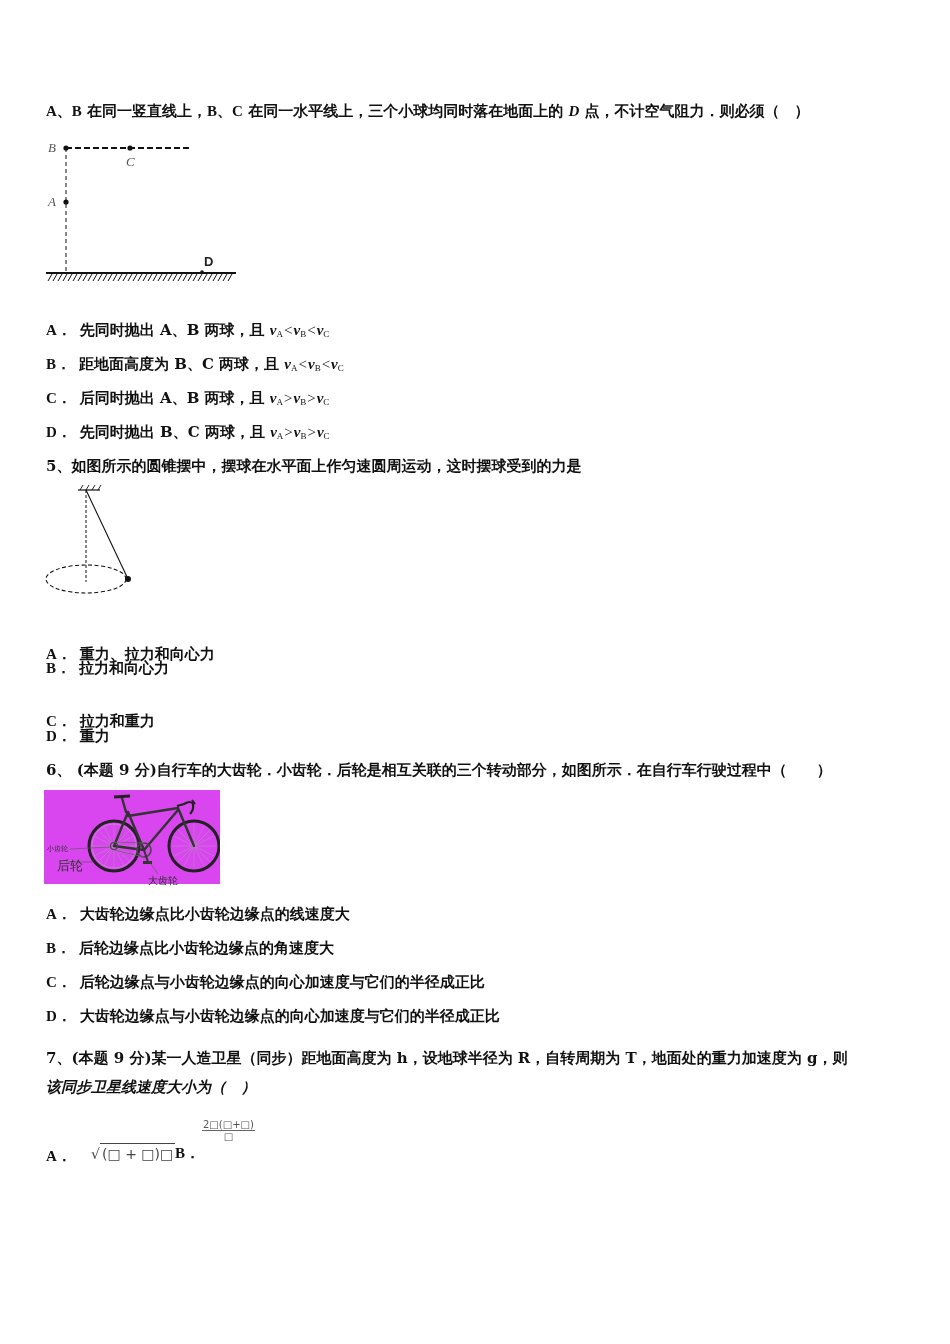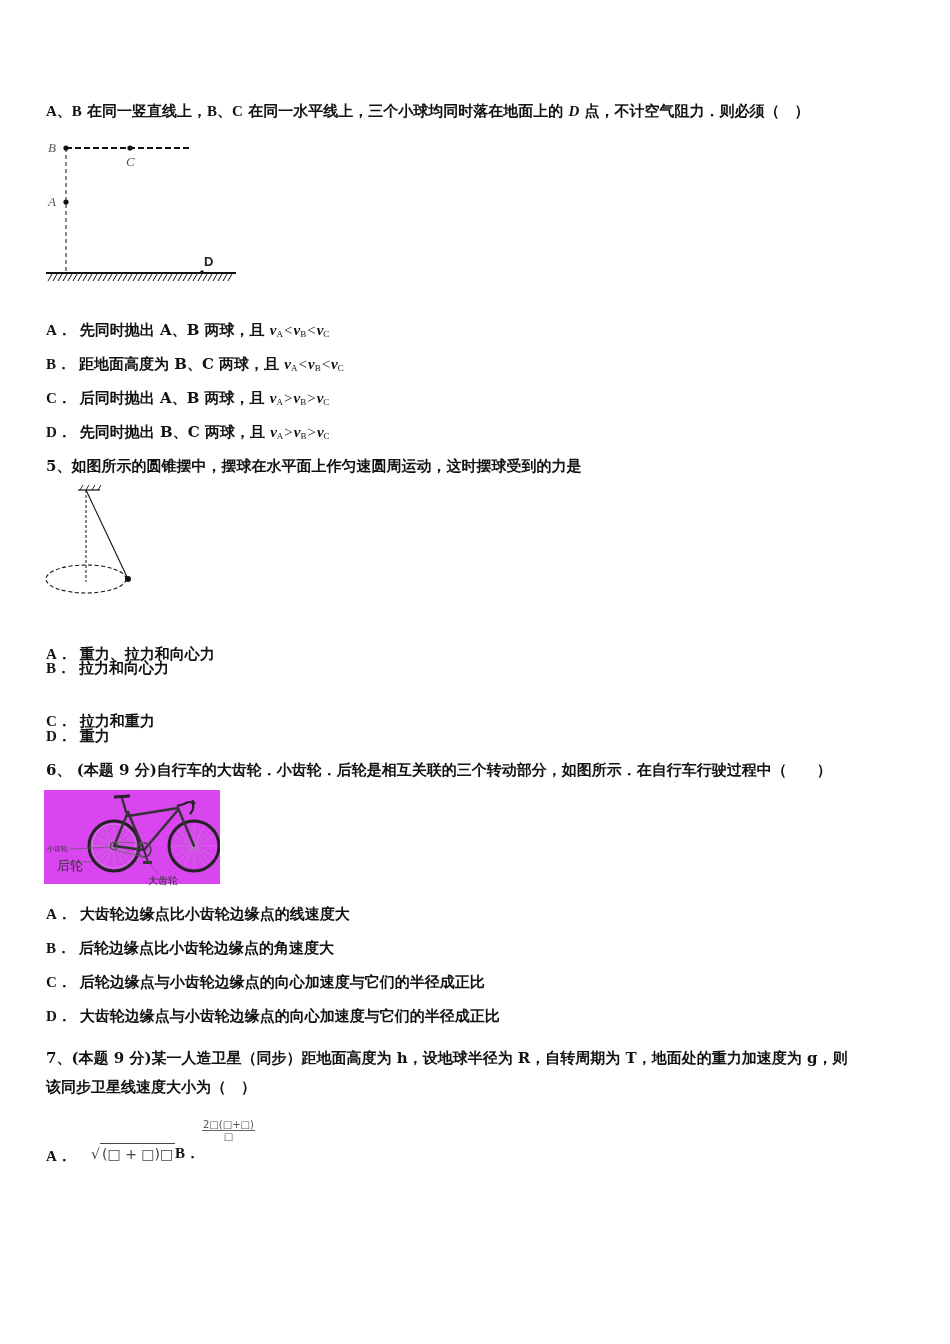--- a/index.html
+++ b/index.html
@@ -201,21 +201,21 @@
   <span class="opt-letter">B．</span><span>后轮边缘点比小齿轮边缘点的角速度大</span>
 </div>
 <div class="line" style="top:972px;">
   <span class="opt-letter">C．</span><span>后轮边缘点与小齿轮边缘点的向心加速度与它们的半径成正比</span>
 </div>
 <div class="line" style="top:1006px;">
   <span class="opt-letter">D．</span><span>大齿轮边缘点与小齿轮边缘点的向心加速度与它们的半径成正比</span>
 </div>
 
 <div class="line" style="top:1040px;margin-top:8px;">7、(本题 9 分)某一人造卫星（同步）距地面高度为 h，设地球半径为 R，自转周期为 T，地面处的重力加速度为 g，则</div>
-<div class="line" style="top:1077px;">该同步卫星线速度大小为（　）</div>
+<div class="line" style="top:1077px;font-style:italic;">该同步卫星线速度大小为（　）</div>
 
 <div class="line" style="top:1143px;">
   <span class="opt-letter">A．</span>
   <span class="sqrt-wrap formula"><span>√</span><span class="bar">(□ + □)□</span></span>
 </div>
 <div class="line" style="top:1143px; left:175px;">
   <span class="opt-letter">B．</span>
 </div>
 <div class="frac" style="left:202px; top:1119px;">
   <span class="num">2□(□+□)</span>

